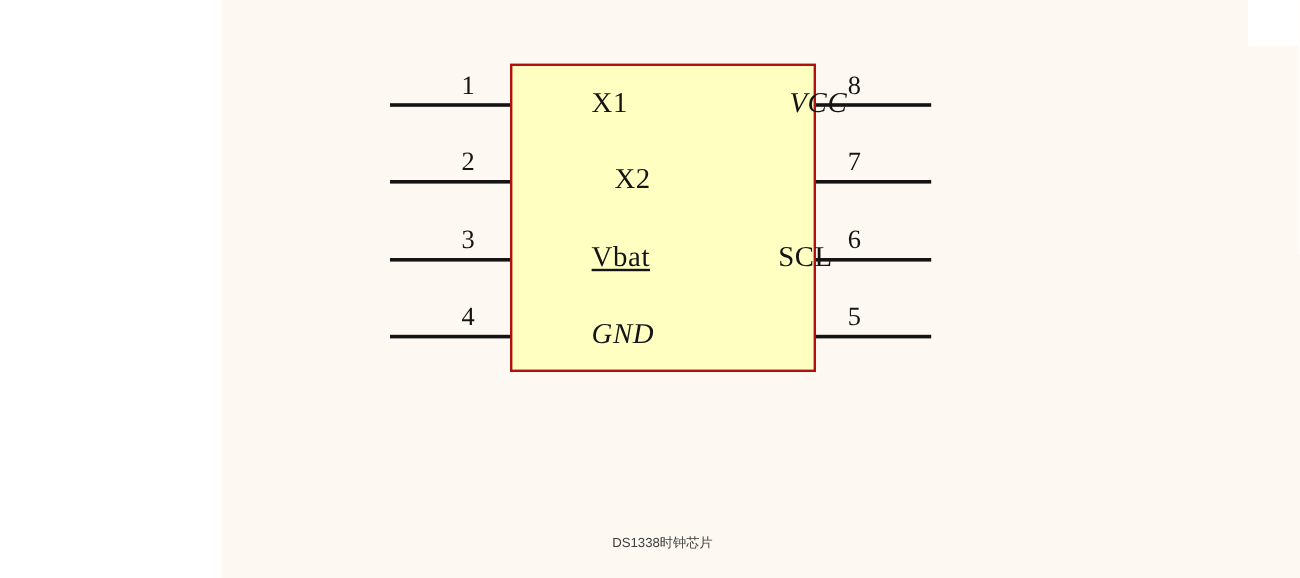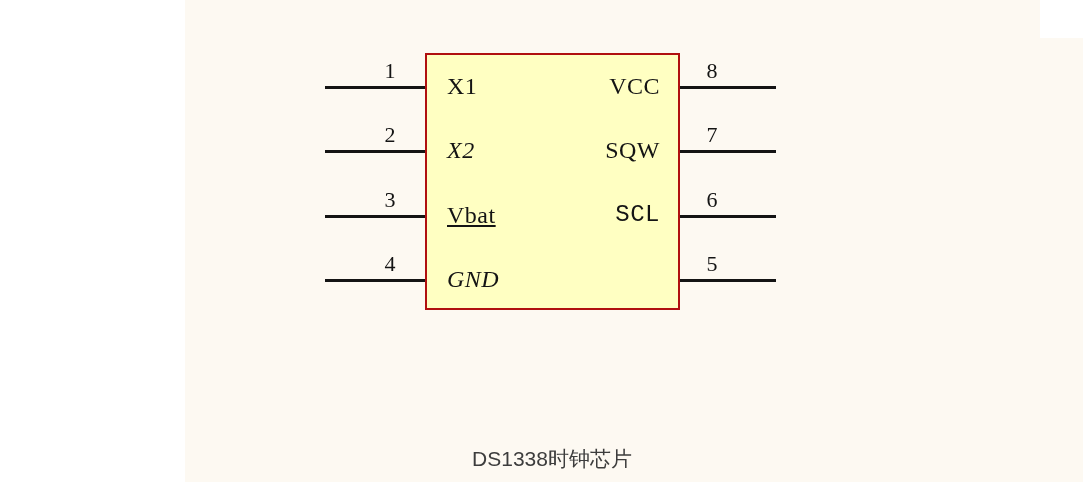--- a/index.html
+++ b/index.html
@@ -42,32 +42,33 @@
     font-size: 22px;
     line-height: 26px;
     color: #141414;
   }
   .pin-label {
     position: absolute;
     font-size: 24px;
     line-height: 32px;
     color: #141414;
     letter-spacing: 0.5px;
+    margin-left: 46px;
   }
   .pin-label.right {
     width: 100px;
     text-align: right;
   }
   .caption {
     position: absolute;
     left: 402px; top: 445px;
     width: 300px;
     text-align: center;
     font-family: "Liberation Sans", sans-serif;
-    font-size: 21px;
+    font-size: 11px;
     color: #3d3d3d;
   }
 </style>
 </head>
 <body>
 
 <div class="canvas">
 
   <div class="bg-main"></div>
   <div class="bg-corner"></div>
@@ -88,23 +89,22 @@
   <div class="pin-num" style="left:375px; top:122px;">2</div>
   <div class="pin-num" style="left:375px; top:187px;">3</div>
   <div class="pin-num" style="left:375px; top:251px;">4</div>
 
   <div class="pin-num" style="left:697px; top:58px;">8</div>
   <div class="pin-num" style="left:697px; top:122px;">7</div>
   <div class="pin-num" style="left:697px; top:187px;">6</div>
   <div class="pin-num" style="left:697px; top:251px;">5</div>
 
   <div class="pin-label" style="left:447px; top:70px;">X1</div>
-  <div class="pin-label" style="left:447px; top:134px;font-style:italic;">X2</div>
+  <div class="pin-label" style="left:466px; top:134px;">X2</div>
   <div class="pin-label" style="left:447px; top:199px;text-decoration:underline;">Vbat</div>
   <div class="pin-label" style="left:447px; top:263px;font-style:italic;">GND</div>
 
-  <div class="pin-label right" style="left:560px; top:70px;">VCC</div>
-  <div class="pin-label right" style="left:560px; top:134px;">SQW</div>
-  <div class="pin-label right" style="left:560px; top:199px;font-family:Liberation Mono, monospace;">SCL</div>
+  <div class="pin-label right" style="left:560px; top:70px;font-style:italic;">VCC</div>
+  <div class="pin-label right" style="left:548px; top:199px;">SCL</div>
 
   <div class="caption">DS1338时钟芯片</div>
 
 </div>
 
 </body></html>

